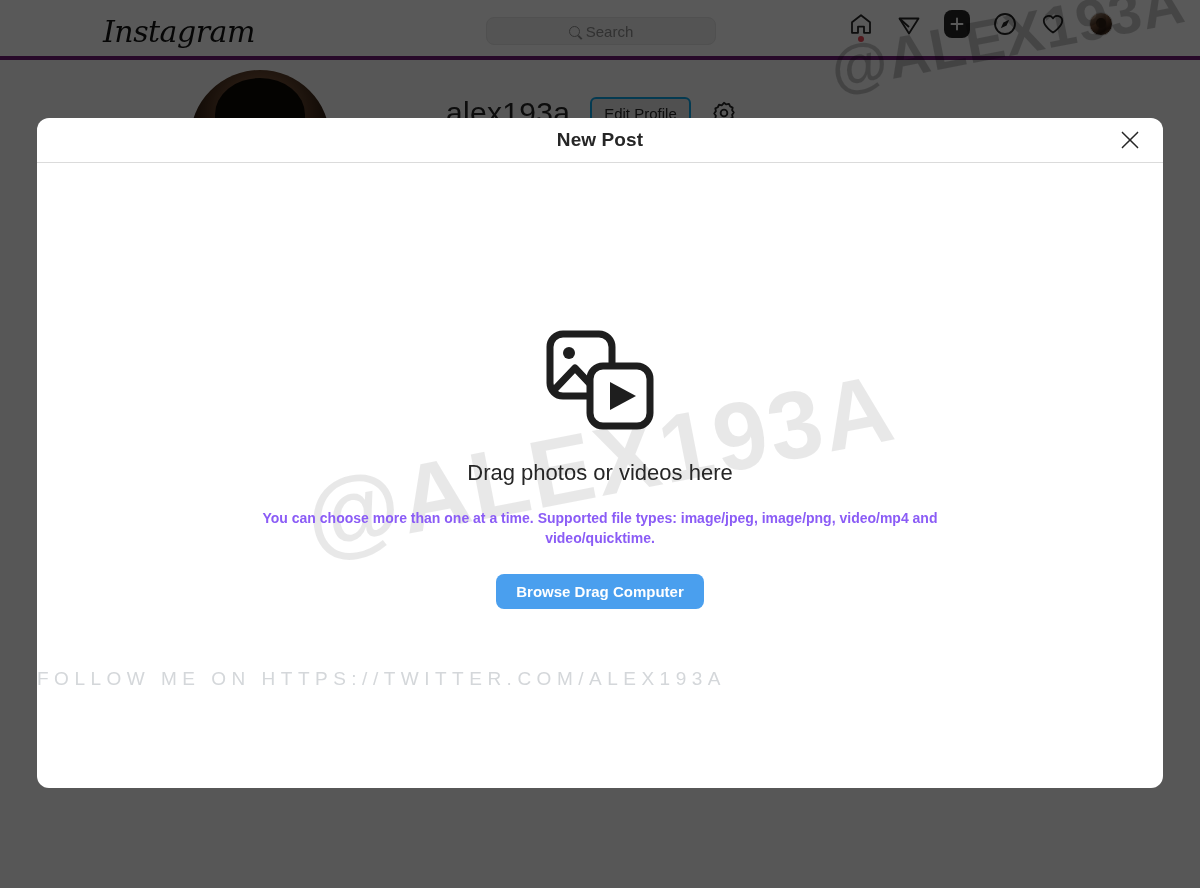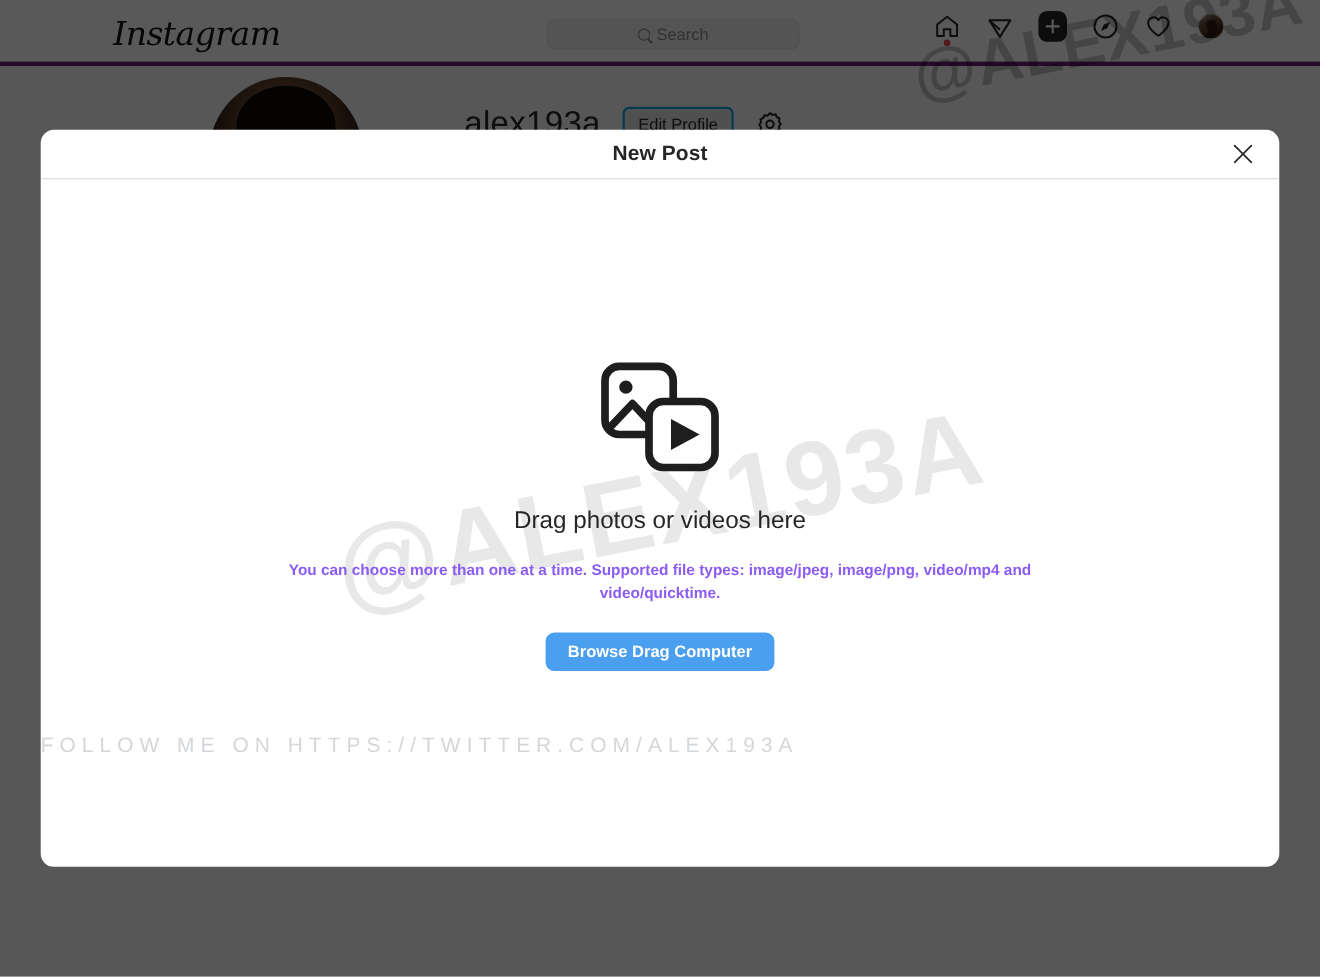--- a/index.html
+++ b/index.html
@@ -37,21 +37,21 @@
     top: 14px;
     font-family: "DejaVu Serif", serif;
     font-style: italic;
     font-size: 30px;
     font-weight: 400;
     color: #121212;
     letter-spacing: -0.5px;
   }
   .nav-search {
     position: absolute;
-    left: 497px;
+    left: 486px;
     top: 17px;
     width: 230px;
     height: 28px;
     background: #efefef;
     border: 1px solid #e4e4e4;
     border-radius: 8px;
     display: flex;
     align-items: center;
     justify-content: center;
     gap: 6px;
@@ -145,21 +145,21 @@
   }
   .profile-pic::before {
     content: "";
     position: absolute;
     left: 18%; top: 6%;
     width: 64%; height: 52%;
     background: #0d0905;
     border-radius: 50% 50% 40% 40%;
   }
   .profile-meta {
-    margin-left: 92px;
+    margin-left: 116px;
     margin-top: 26px;
     display: flex;
     align-items: center;
     gap: 20px;
   }
   .profile-username {
     font-size: 30px;
     font-weight: 300;
     color: #262626;
     letter-spacing: 0.3px;

